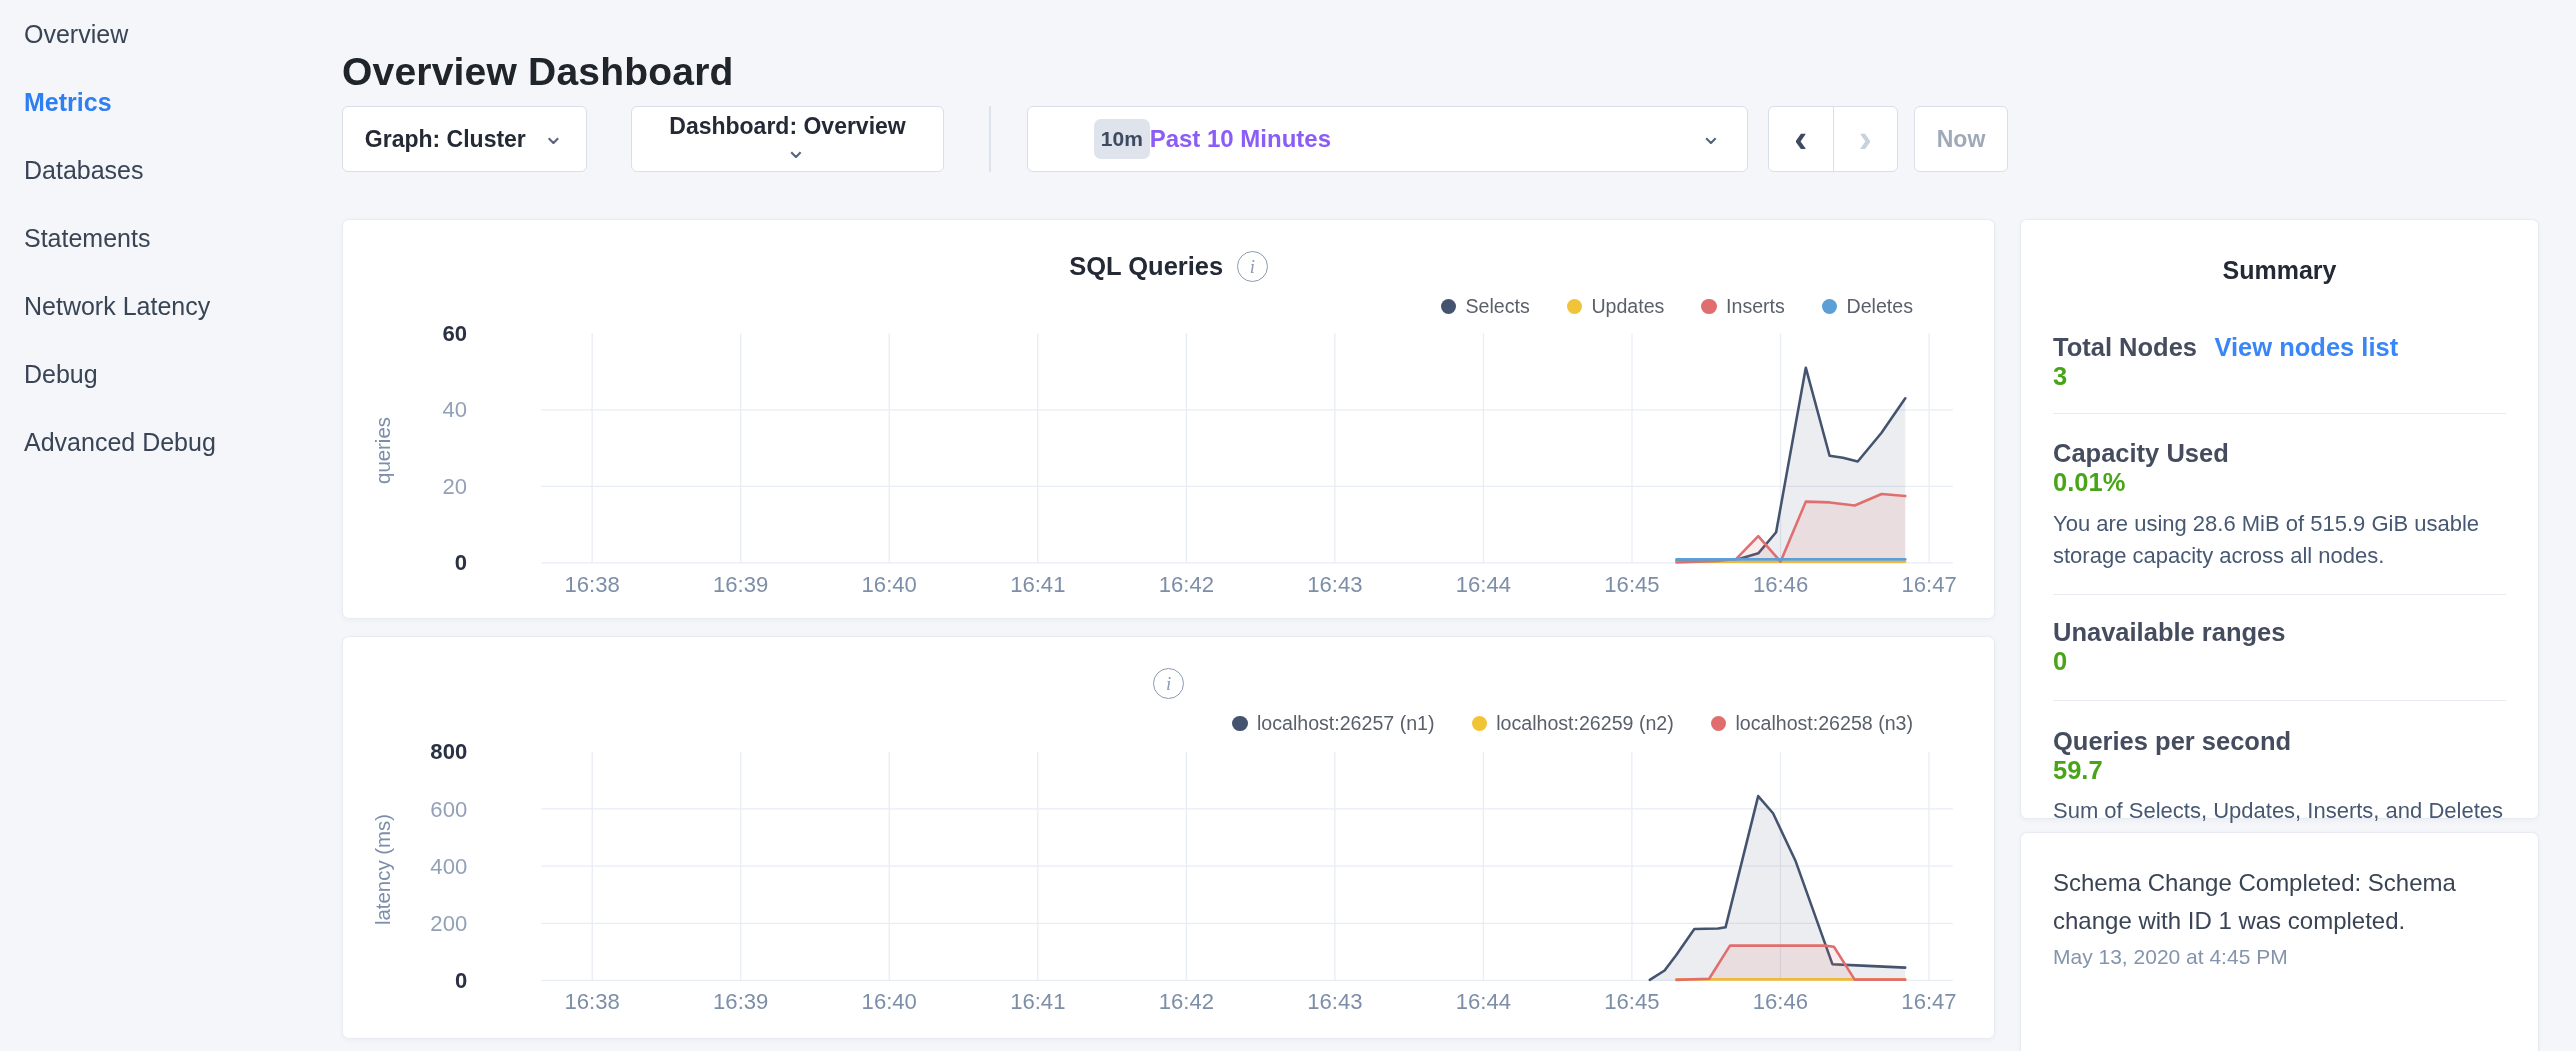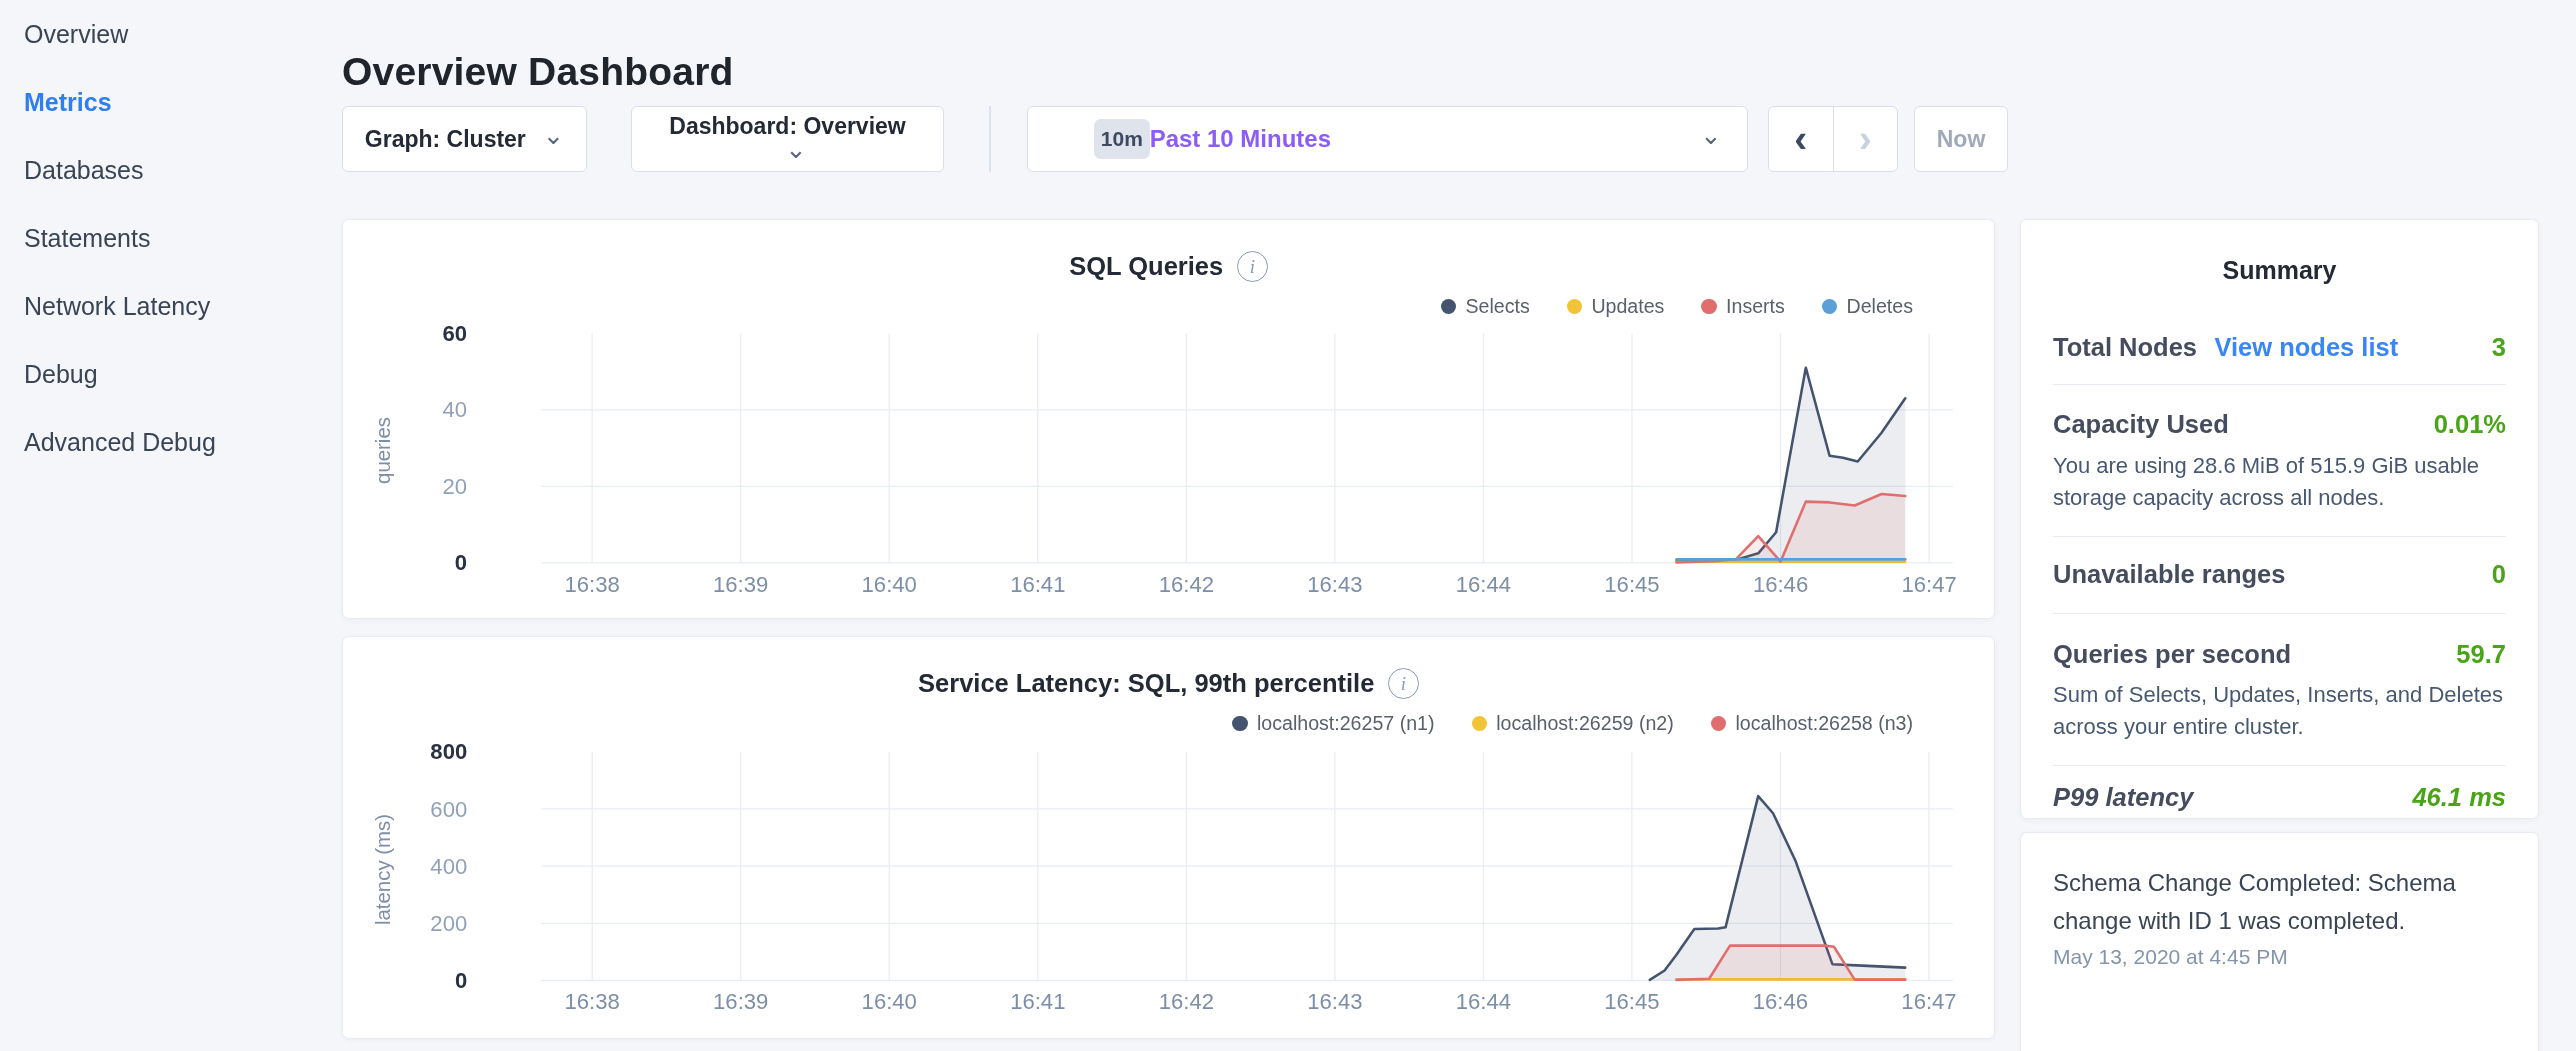--- a/index.html
+++ b/index.html
@@ -51,21 +51,21 @@
   .legend{position:absolute;right:81px;top:75px;display:flex;gap:37px;align-items:center;}
   .leg-item{display:flex;align-items:center;gap:9.4px;font-size:19.6px;color:#595f6b;cursor:pointer;}
   .leg-dot{width:15.3px;height:15.3px;border-radius:50%;display:inline-block;}
   .ylabel{position:absolute;left:-53px;width:187px;text-align:center;font-size:20.4px;color:#7d8ea8;
     transform:rotate(-90deg);transform-origin:center;}
   .chart-svg{position:absolute;left:0;top:0;}
   
   .summary-card{left:2020px;top:219px;width:519px;height:600px;padding:0 32px;}
   .panel-title{text-align:center;font-size:25px;font-weight:700;color:#242a35;}
   .summary-card .panel-title{padding-top:36px;}
-  .srow{display:flex;justify-content:space-between;align-items:baseline;}
+  .srow{display:flex;align-items:baseline;flex-direction:column;}
   .srow .slabel{font-size:25.5px;font-weight:700;color:#454c5e;}
   .srow .slink{font-size:25.5px;font-weight:700;color:#3a86f7;margin-left:13.6px;cursor:pointer;}
   .srow .svalue{font-size:25.5px;font-weight:700;color:#49a417;}
   .ssub{font-size:22px;color:#475872;line-height:32px;margin-top:10.2px;}
   .sdivider{height:0.9px;background:#e7ebf1;margin-top:22px;}
   .events-card{left:2020px;top:832px;width:519px;height:228px;padding:0 32px;border-bottom:none;border-bottom-left-radius:0;border-bottom-right-radius:0;}
   .events-card .panel-title{padding-top:51px;}
   .event-text{font-size:24px;color:#394455;line-height:38px;margin-top:31px;}
   .event-time{font-size:21px;color:#8494ab;margin-top:5.1px;}
 </style>
@@ -165,21 +165,20 @@
       <text x="1865.3" y="437" text-anchor="middle" font-size="26" fill="#7d8ea8">16:47</text>
       <text x="146" y="412" text-anchor="end" font-size="26" fill="#2a3142" font-weight="700">0</text>
       <text x="146" y="322" text-anchor="end" font-size="26" fill="#93a1b8" font-weight="400">20</text>
       <text x="146" y="232" text-anchor="end" font-size="26" fill="#93a1b8" font-weight="400">40</text>
       <text x="146" y="142" text-anchor="end" font-size="26" fill="#2a3142" font-weight="700">60</text>
     </svg>
 </section>
 
 <section class="card chart-card2">
   <div class="chart-title-row">
-    <span class="chart-title">Service Latency: SQL, 99th percentile</span>
     <span class="info-icon">i</span>
   </div>
   <div class="legend" id="legend-1">
       <span class="leg-item">
         <span class="leg-dot" style="background: rgb(68, 83, 110);"></span>
         <span>localhost:26257 (n1)</span>
       </span>
       <span class="leg-item">
         <span class="leg-dot" style="background: rgb(241, 195, 54);"></span>
         <span>localhost:26259 (n2)</span>

